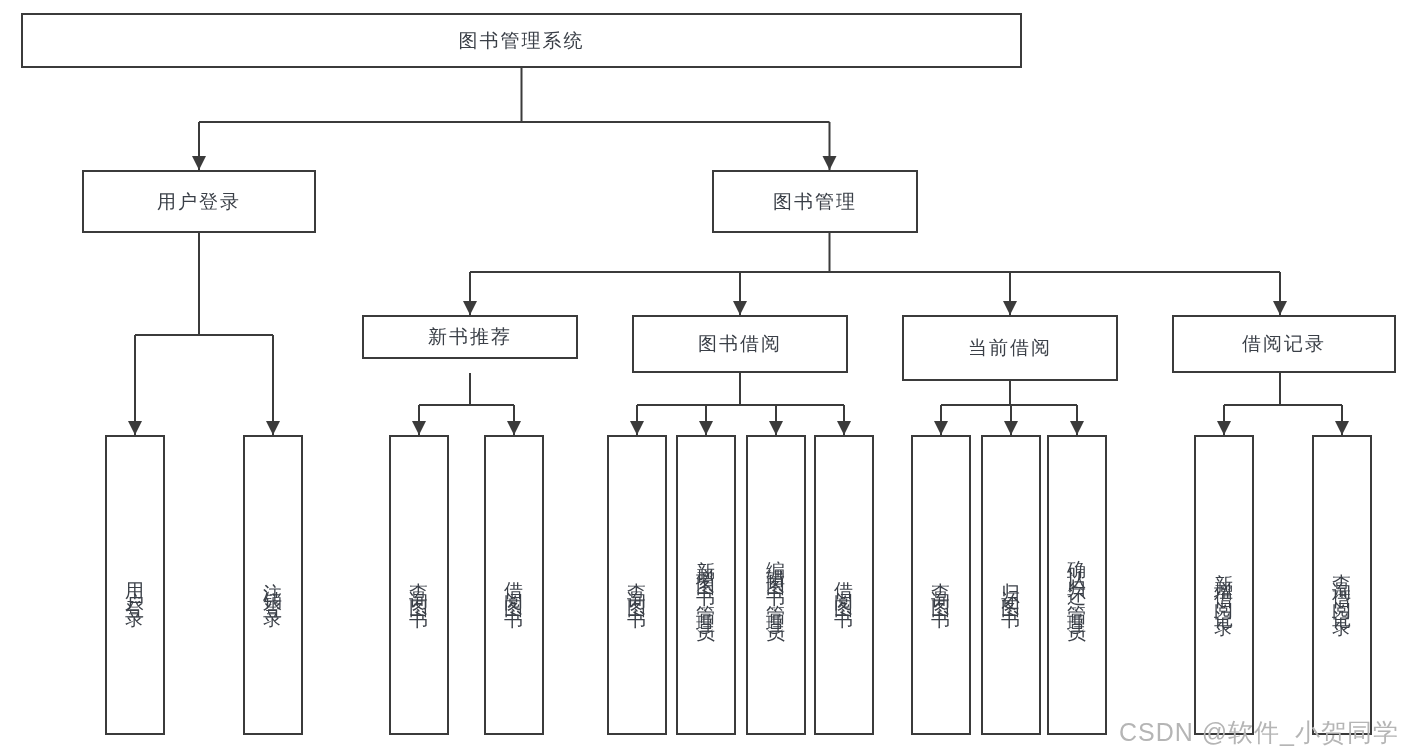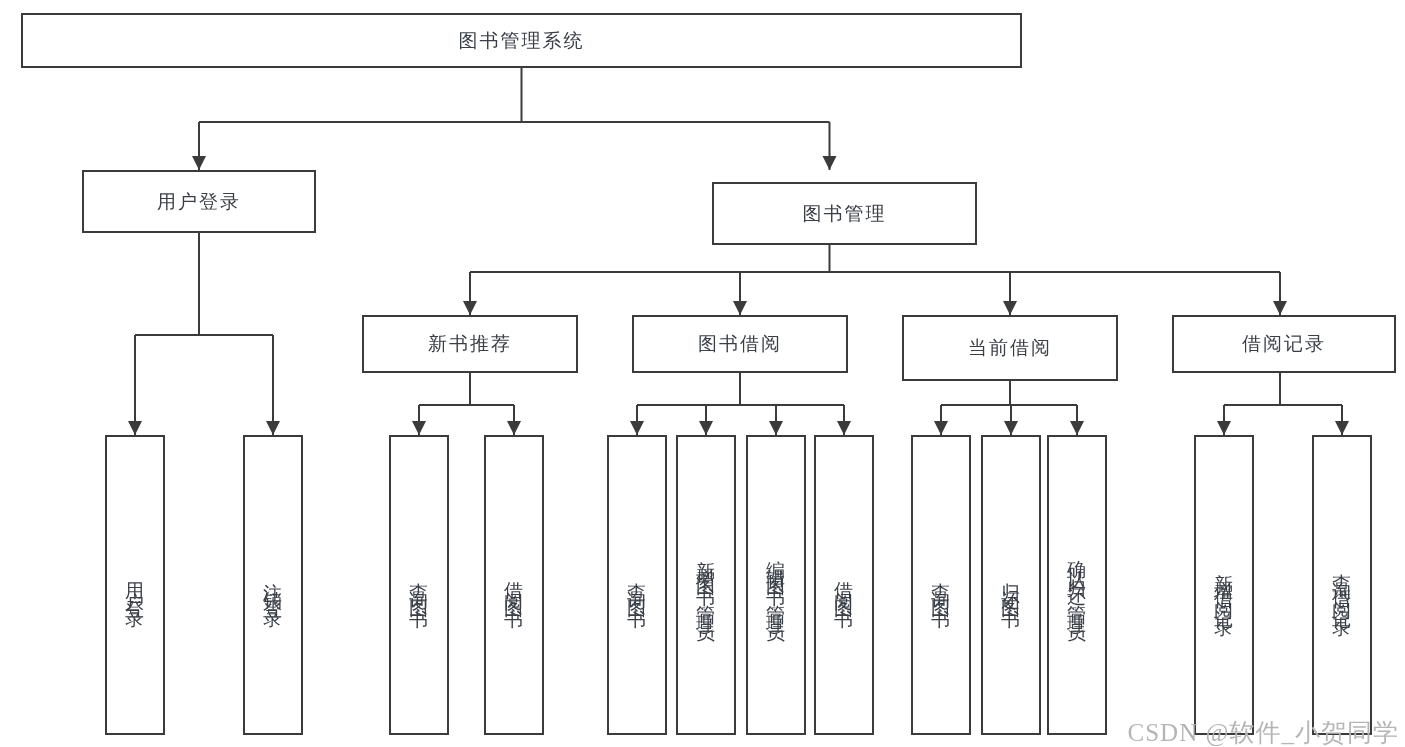--- a/index.html
+++ b/index.html
@@ -6,21 +6,21 @@
     --line:#3b3b3b;
     --text:#3a3f47;
     --bg:#ffffff;
     --wm:#b5b5b5;
   }
   html,body{margin:0;padding:0;background:var(--bg);}
   .canvas{
     position:relative;
     width:1405px;height:747px;
     background:var(--bg);
-    font-family:Liberation Serif, serif;
+    font-family:Liberation Sans, sans-serif;
     overflow:hidden;
   }
   .connector-layer{
     position:absolute;left:0;top:0;width:1405px;height:747px;
     z-index:1;
   }
   .connector-layer path.cline, .connector-layer line.cline{
     stroke:var(--line);
     stroke-width:2;
     fill:none;
@@ -126,23 +126,23 @@
       <path class="cline" d="M1280 373 V405"></path>
       <path class="cline" d="M1224 405 H1342"></path>
       <line class="cline" x1="1224" y1="405" x2="1224" y2="435" marker-end="url(#arrow)"></line>
       <line class="cline" x1="1342" y1="405" x2="1342" y2="435" marker-end="url(#arrow)"></line>
     </g>
   </svg>
 
   <div class="box box-h" style="left:21px;top:13px;width:1001px;height:55px;">图书管理系统</div>
 
   <div class="box box-h" style="left:82px;top:170px;width:234px;height:63px;">用户登录</div>
-  <div class="box box-h" style="left:712px;top:182px;width:265px;height:63px;">图书管理</div>
+  <div class="box box-h" style="left:712px;top:170px;width:206px;height:63px;">图书管理</div>
 
-  <div class="box box-h" style="left:362px;top:315px;width:216px;height:58px;">新书推荐</div>
+  <div class="box box-h" style="left:362px;top:315px;width:216px;height:44px;">新书推荐</div>
   <div class="box box-h" style="left:632px;top:315px;width:216px;height:58px;">图书借阅</div>
   <div class="box box-h" style="left:902px;top:315px;width:216px;height:66px;">当前借阅</div>
   <div class="box box-h" style="left:1172px;top:315px;width:224px;height:58px;">借阅记录</div>
 
   <div class="box box-v" style="left:105px;">
     <span class="vtext">用户登录</span>
   </div>
   <div class="box box-v" style="left:243px;">
     <span class="vtext">注销登录</span>
   </div>

